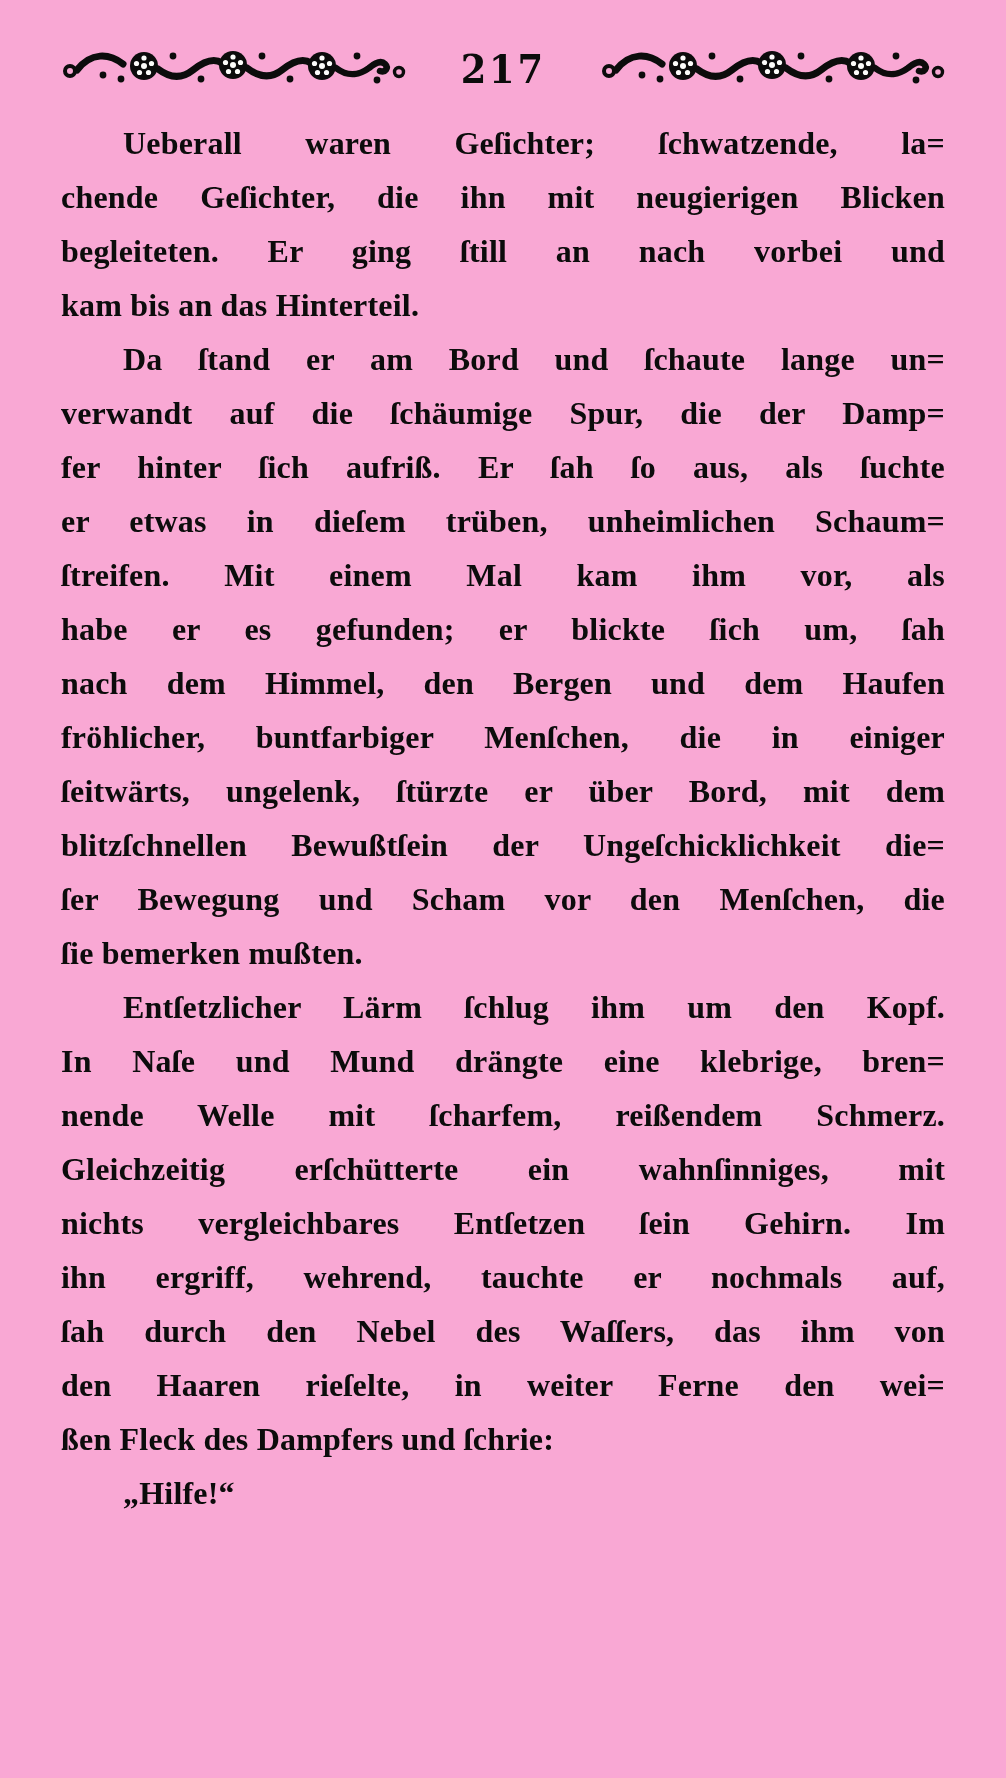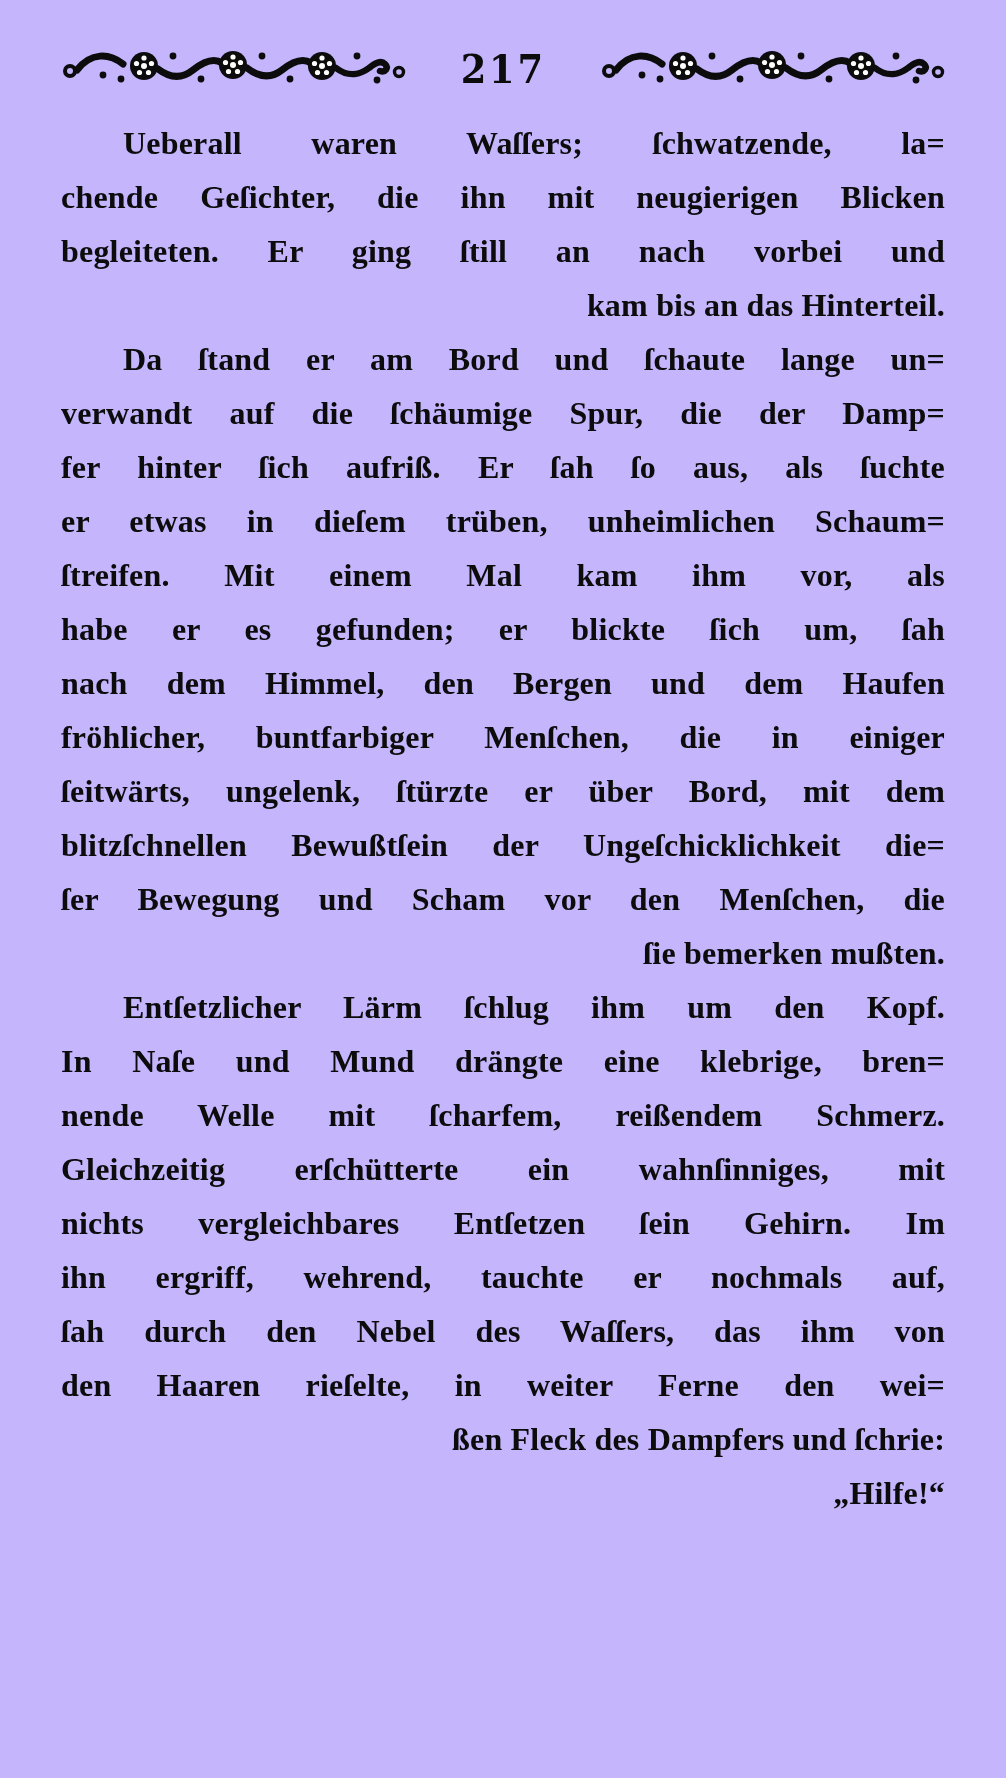--- a/index.html
+++ b/index.html
@@ -1,21 +1,21 @@
 <!DOCTYPE html>
 <html><head>
 <meta charset="utf-8">
 <style>
   html, body { margin: 0; padding: 0; background: #efefec; }
   .page {
     position: relative;
     width: 1006px;
     height: 1778px;
     margin: 0 auto;
-    background: #c4b5fd;
+    background: #f9a8d4;
     color: #0c0c0c;
     box-sizing: border-box;
     padding: 0 61px;
     font-family: "Liberation Serif", "DejaVu Serif", serif;
     overflow: hidden;
   }
   .page-header {
     display: flex;
     align-items: center;
     justify-content: space-between;
@@ -34,21 +34,21 @@
   }
   .text-block { margin-top: 22px; }
   .ln {
     margin: 0;
     padding: 0;
     font-size: 32px;
     font-weight: 700;
     line-height: 54px;
     letter-spacing: 0.2px;
     color: #0c0c0c;
-    text-align: right;
+    text-align: left;
   }
   .ln.j {
     text-align: justify;
     text-justify: inter-word;
     text-align-last: justify;
   }
   .ln.first { text-indent: 62px; }
 </style>
 </head>
 <body>
@@ -150,21 +150,21 @@
           <circle cx="296" cy="12" r="3.4"></circle>
           <circle cx="316" cy="36" r="3.4"></circle>
           <circle cx="338" cy="28" r="4.5" fill="none" stroke="#0c0c0c" stroke-width="3.4"></circle>
         </g>
       </svg>
     </span>
   </header>
 
   <main class="text-block">
 
-    <p class="ln j first">Ueberall waren Waſſers; ſchwatzende, la=</p>
+    <p class="ln j first">Ueberall waren Geſichter; ſchwatzende, la=</p>
     <p class="ln j">chende Geſichter, die ihn mit neugierigen Blicken</p>
     <p class="ln j">begleiteten.  Er ging ſtill an nach vorbei und</p>
     <p class="ln">kam bis an das Hinterteil.</p>
 
     <p class="ln j first">Da ſtand er am Bord und ſchaute lange un=</p>
     <p class="ln j">verwandt auf die ſchäumige Spur, die der Damp=</p>
     <p class="ln j">fer hinter ſich aufriß.  Er ſah ſo aus, als ſuchte</p>
     <p class="ln j">er etwas in dieſem trüben, unheimlichen Schaum=</p>
     <p class="ln j">ſtreifen.  Mit einem Mal kam ihm vor, als</p>
     <p class="ln j">habe er es gefunden;  er blickte ſich um, ſah</p>

